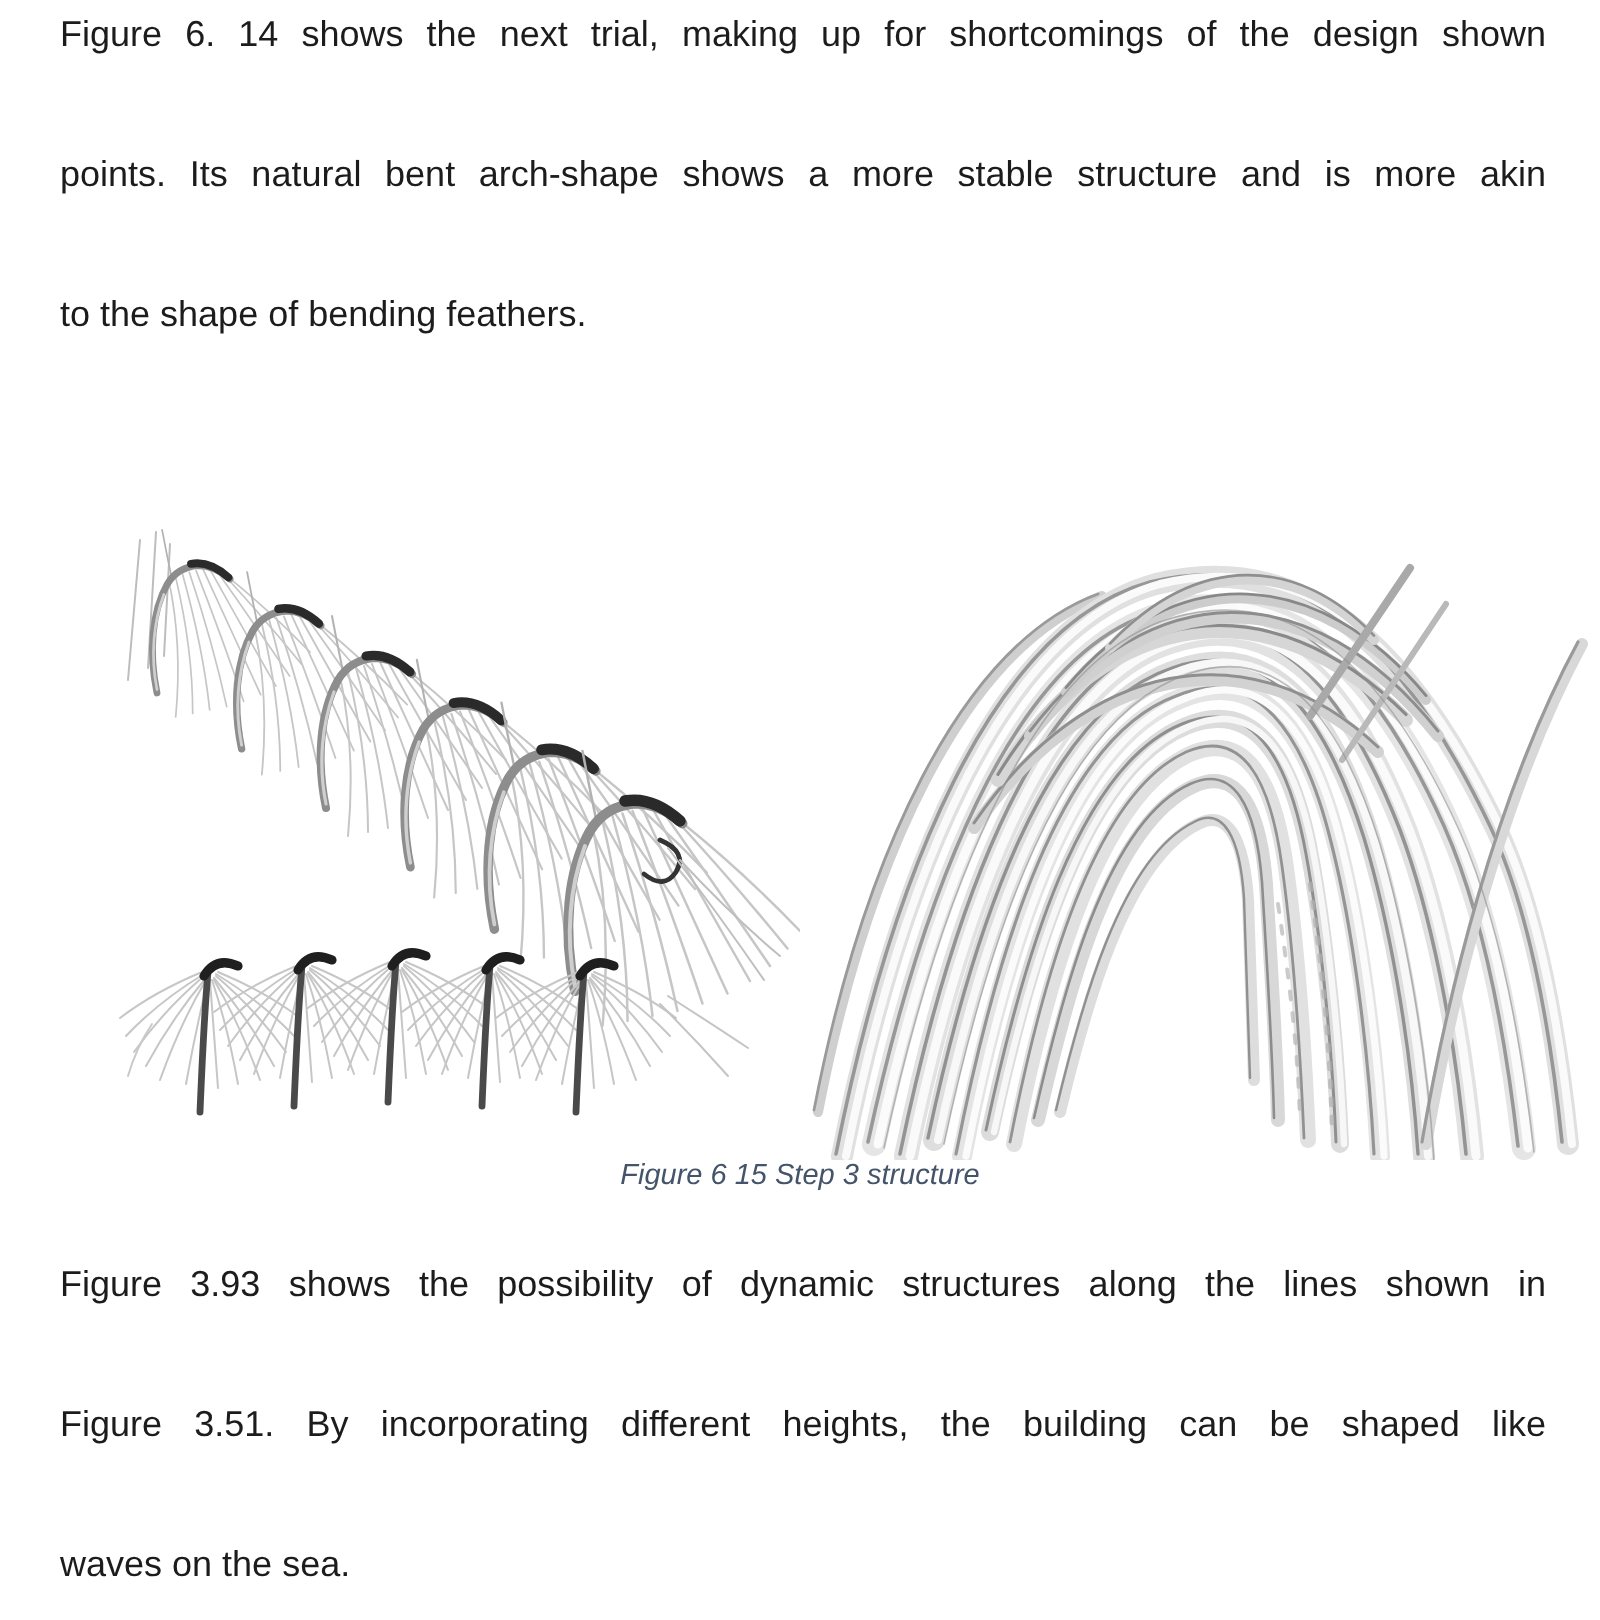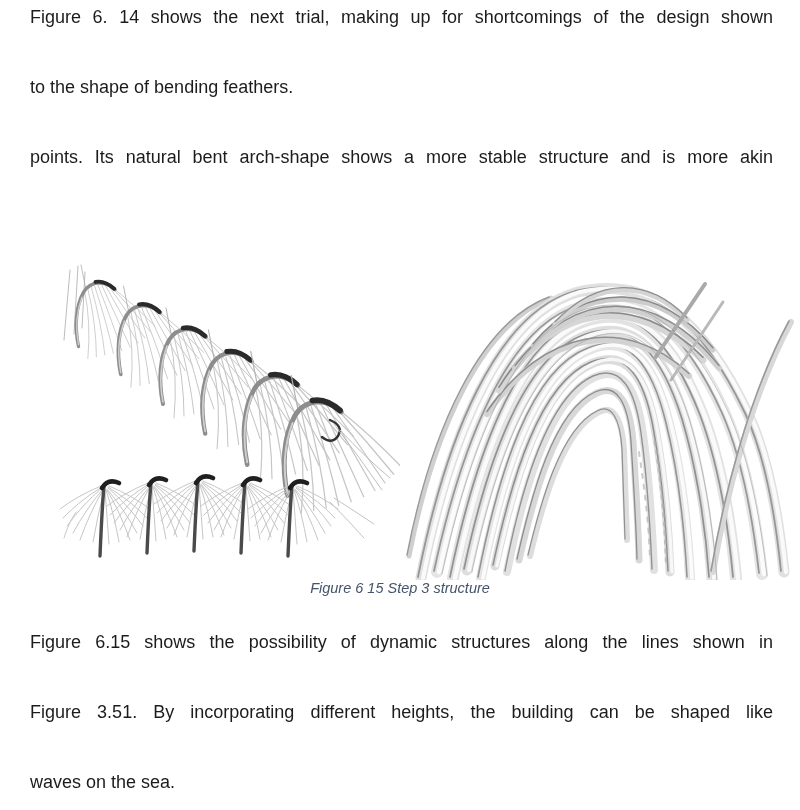--- a/index.html
+++ b/index.html
@@ -20,22 +20,22 @@
   }
   svg{display:block;}
 </style>
 </head>
 <body>
 
 <div class="page">
 
   <div class="para para-top">
     <div class="tline just">Figure 6. 14 shows the next trial, making up for shortcomings of the design shown</div>
+    <div class="tline just">points. Its natural bent arch-shape shows a more stable structure and is more akin</div>
     <div class="tline">to the shape of bending feathers.</div>
-    <div class="tline just">points. Its natural bent arch-shape shows a more stable structure and is more akin</div>
   </div>
 
   <svg class="fig-left" viewBox="0 0 370 300" xmlns="http://www.w3.org/2000/svg">
     <defs>
       <g id="fu">
         <path d="M-3,4 Q5,42 1,84"></path>
         <path d="M1,2 Q11,44 11,82"></path>
         <path d="M5,0 Q17,43 21,80"></path>
         <path d="M9,-1 Q23,41 31,78"></path>
         <path d="M13,-2 Q29,39 41,75"></path>
@@ -167,18 +167,18 @@
       <path d="M252,180 C258,220 262,260 263,300" stroke="#b0b0b0" stroke-width="2.4" stroke-dasharray="3 6" opacity="0.7"></path>
       <path d="M236,190 C242,230 246,264 247,298" stroke="#b5b5b5" stroke-width="2" stroke-dasharray="4 7" opacity="0.7"></path>
       <use href="#t5" stroke="#8f8f8f" stroke-width="0.8" transform="translate(5,2)" opacity="0.6"></use>
       <use href="#t3" stroke="#8f8f8f" stroke-width="0.8" transform="translate(5,2)" opacity="0.6"></use>
     </g>
   </svg>
 
   <div class="caption">Figure 6 15 Step 3 structure</div>
 
   <div class="para para-bottom">
-    <div class="tline just">Figure 6.15 shows the possibility of dynamic structures along the lines shown in</div>
+    <div class="tline just">Figure 3.93 shows the possibility of dynamic structures along the lines shown in</div>
     <div class="tline just">Figure 3.51. By incorporating different heights, the building can be shaped like</div>
     <div class="tline">waves on the sea.</div>
   </div>
 
 </div>
 
 </body></html>

